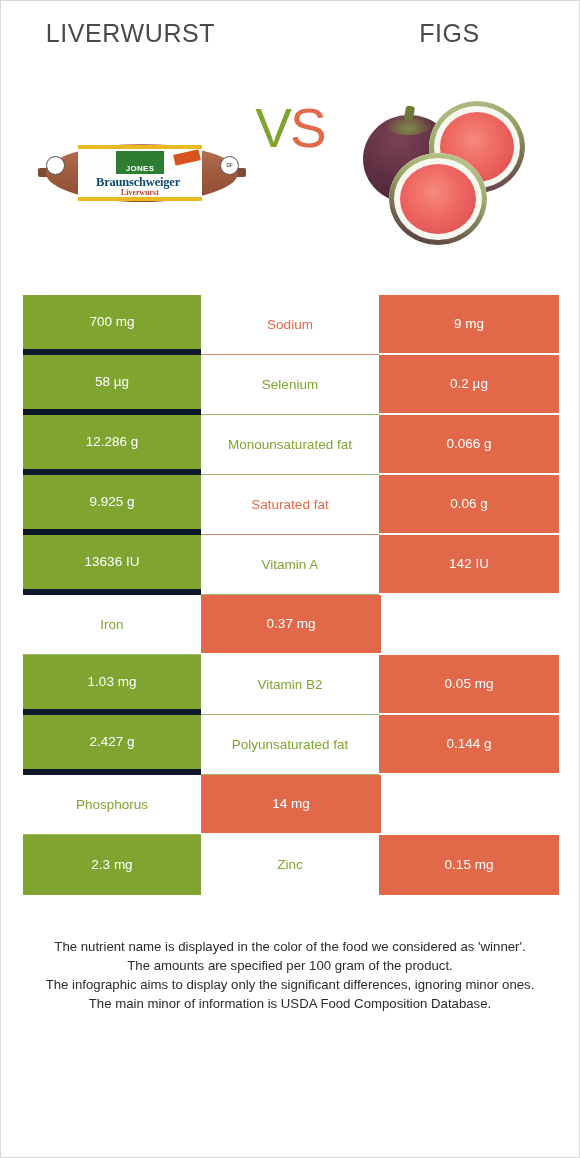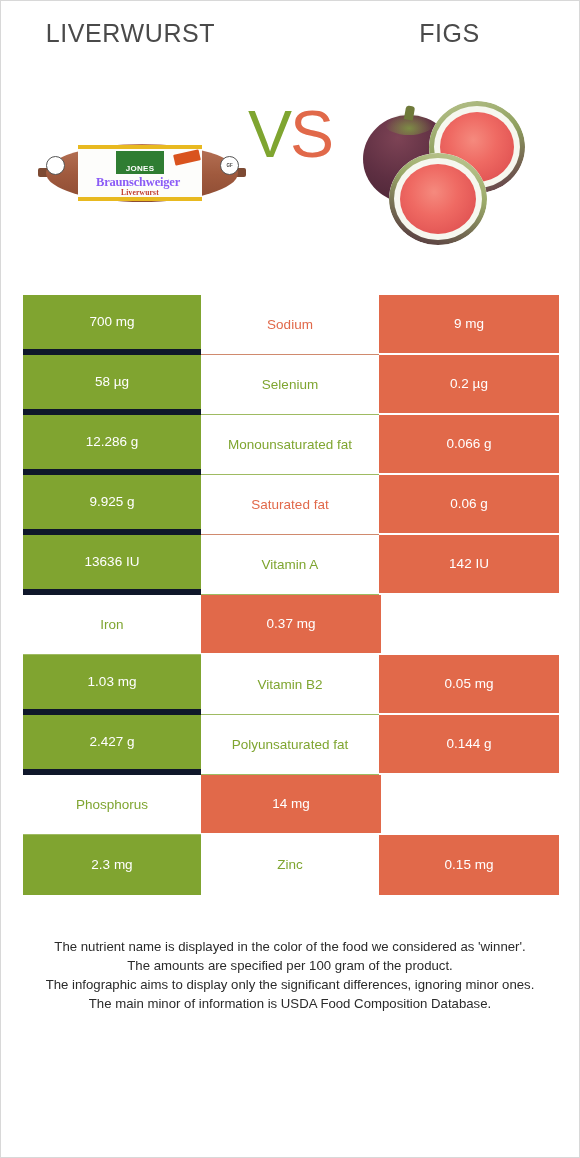--- a/index.html
+++ b/index.html
@@ -51,21 +51,21 @@
     justify-content: center;
   }
   .hero-food.left  { left: 10px;  width: 240px; }
   .hero-food.right { right: 18px; width: 220px; }
 
   .vs {
     position: absolute;
     left: 0; right: 0;
     top: 38px;
     text-align: center;
-    font-size: 66px;
+    font-size: 55px;
     font-weight: 400;
     letter-spacing: -2px;
     line-height: 1;
     z-index: 5;
     pointer-events: none;
   }
   .vs .v { color: #7fa530; }
   .vs .s { color: #e1694a; }
 
   
@@ -114,21 +114,21 @@
     padding-top: 13px;
     letter-spacing: 0.3px;
   }
   .sausage .label .brand {
     position: absolute;
     left: 0; right: 4px; top: 26px;
     text-align: center;
     font-family: "Liberation Serif", serif;
     font-size: 12.5px;
     font-weight: bold;
-    color: #8b5cf6;
+    color: #0c4a6e;
     letter-spacing: -0.2px;
   }
   .sausage .label .sub {
     position: absolute;
     left: 0; right: 0; top: 39px;
     text-align: center;
     font-family: "Liberation Serif", serif;
     font-size: 7.5px;
     font-weight: bold;
     color: #c0392b;

